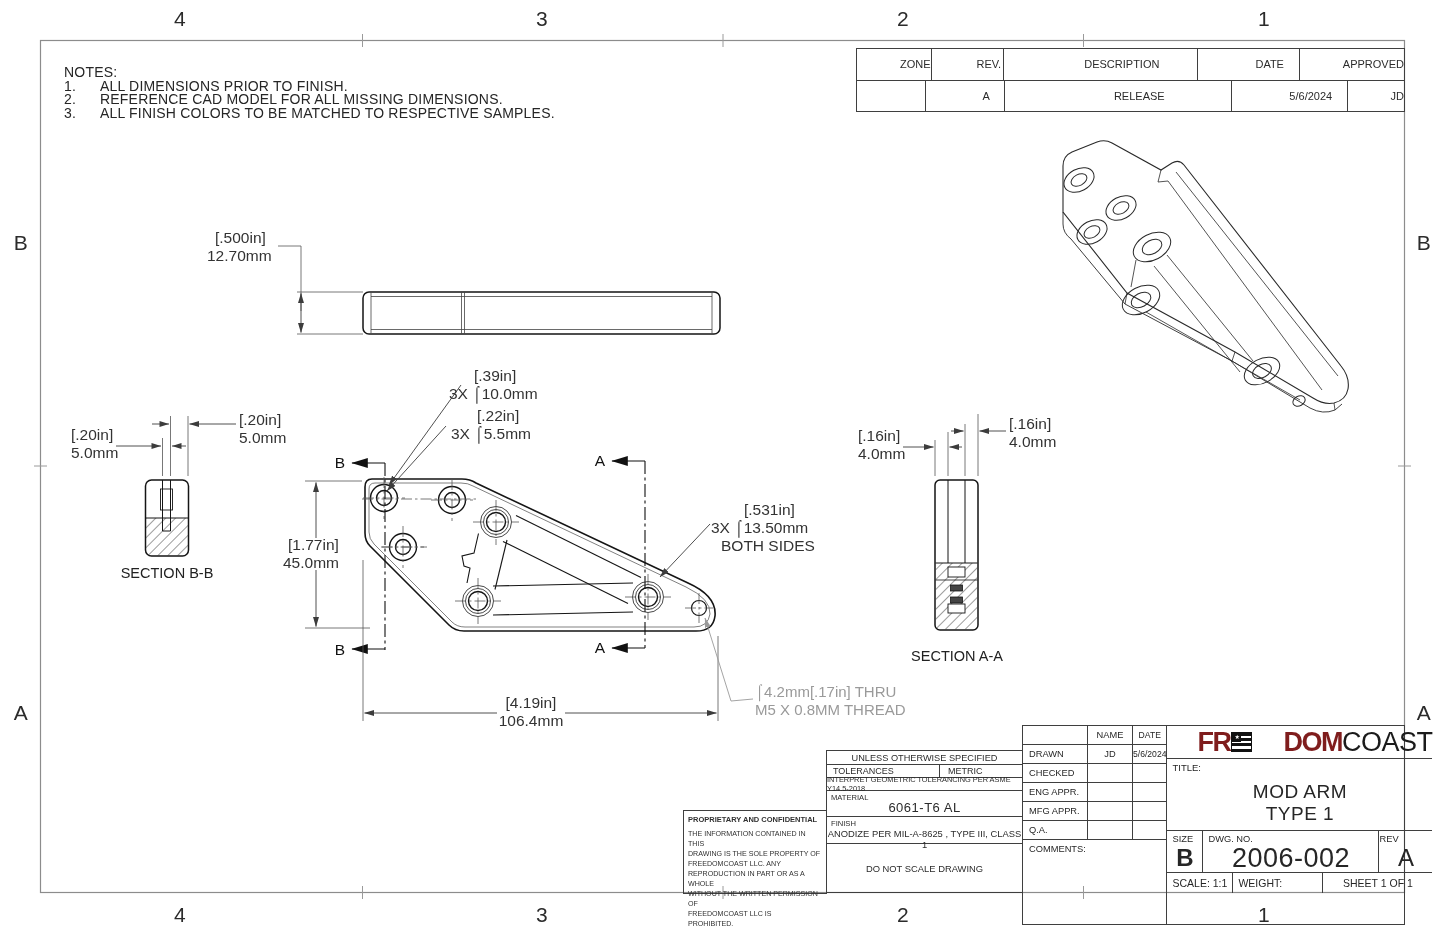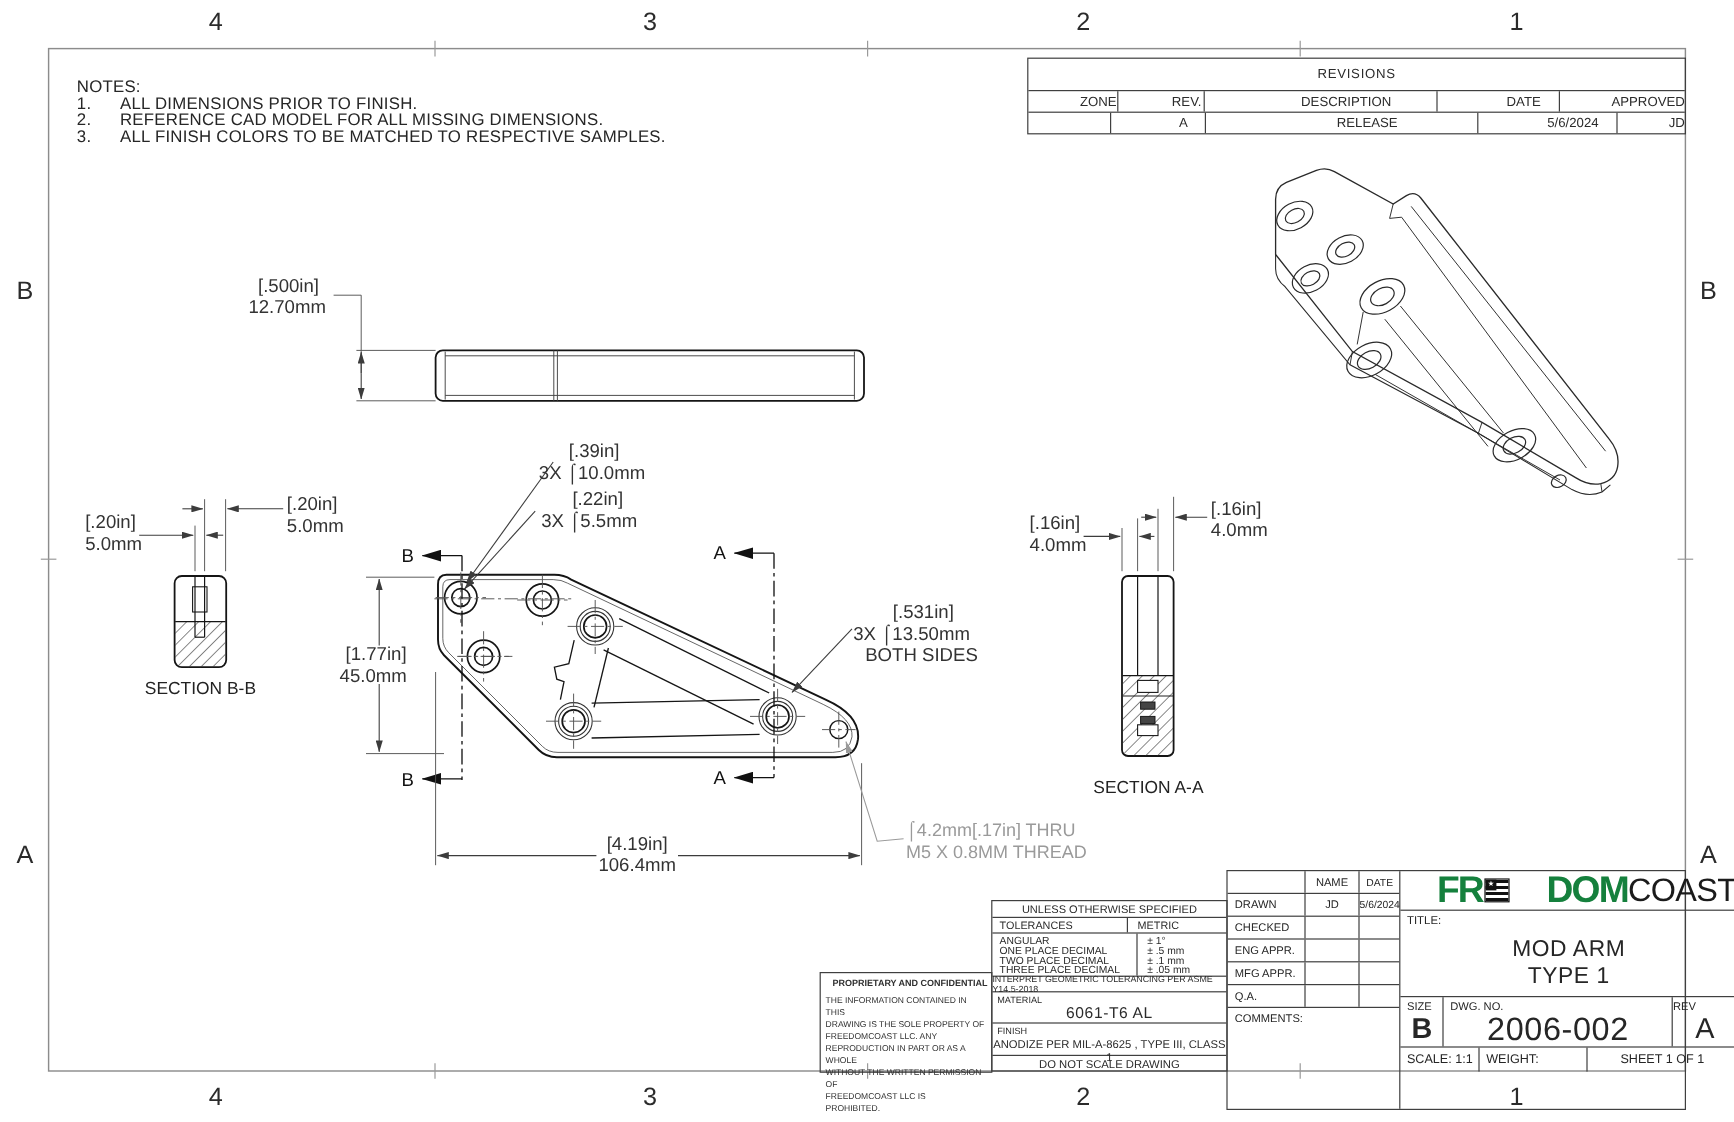--- a/index.html
+++ b/index.html
@@ -34,34 +34,34 @@
   .tol-int{height:12px;border-bottom:1px solid #3f3f3f;display:flex;align-items:center;justify-content:center;font-size:7.4px;}
   .tol-mat{height:25px;border-bottom:1px solid #3f3f3f;position:relative;}
   .tol-fin{height:26px;border-bottom:1px solid #3f3f3f;position:relative;}
   .tol-lbl{position:absolute;left:4px;top:2px;font-size:7.6px;}
   .tol-val-m{text-align:center;padding-top:9px;font-size:13px;letter-spacing:.5px;}
   .tol-val-f{text-align:center;padding-top:11px;font-size:9.4px;}
   .tol-dns{flex:1;display:flex;align-items:center;justify-content:center;font-size:9.4px;}
   
   .prop{position:absolute;left:683px;top:810px;width:144px;height:84px;border:1px solid #3f3f3f;
         box-sizing:border-box;padding:4px 3px 0 4px;font-size:7.1px;line-height:1.42;color:#303030;}
-  .prop-h{font-weight:bold;text-align:right;font-size:7.5px;margin-bottom:3px;}
+  .prop-h{font-weight:bold;text-align:left;font-size:7.5px;margin-bottom:3px;}
   .prop-b{white-space:pre-line;}
   
   .tb{position:absolute;left:1022px;top:725px;width:383px;height:200px;border:1px solid #3f3f3f;
       box-sizing:border-box;display:flex;color:#262626;}
   .tb-left{width:145px;border-right:1px solid #3f3f3f;box-sizing:border-box;display:flex;flex-direction:column;font-size:9.3px;}
   .tb-lrow{display:flex;height:19px;border-bottom:1px solid #3f3f3f;box-sizing:border-box;flex:none;}
   .tb-lrow .c1{width:65px;border-right:1px solid #3f3f3f;box-sizing:border-box;display:flex;align-items:center;padding-left:6px;}
   .tb-lrow .c2{width:45px;border-right:1px solid #3f3f3f;box-sizing:border-box;display:flex;align-items:center;justify-content:center;}
   .tb-lrow .c3{flex:1;display:flex;align-items:center;justify-content:center;font-size:8.6px;}
   .tb-comments{flex:1;padding:4px 6px;}
   .tb-right{flex:1;display:flex;flex-direction:column;}
   .tb-logo{height:33px;border-bottom:1px solid #3f3f3f;box-sizing:border-box;display:flex;align-items:center;justify-content:center;}
-  .lg-b{font-weight:800;font-size:31px;letter-spacing:-1.5px;color:#15803d;margin-left:30px;}
+  .lg-b{font-weight:800;font-size:27px;letter-spacing:-1.5px;color:#7f1d1d;margin-left:30px;}
   .lg-t{font-weight:400;font-size:27px;letter-spacing:-.5px;color:#1b1b1b;}
   .lg-flag{display:inline-block;width:21px;height:20px;margin:0 1px;position:relative;
            background:repeating-linear-gradient(180deg,#111 0 2.6px,#fff 2.6px 5.2px);border:1px solid #111;box-sizing:border-box;}
   .lg-flag .canton{position:absolute;left:0;top:0;width:9px;height:9px;background:#111;}
   .lg-flag .star{position:absolute;left:2px;top:1px;color:#fff;font-size:6px;line-height:7px;}
   .tb-title{height:72px;border-bottom:1px solid #3f3f3f;box-sizing:border-box;position:relative;}
   .tb-title .lbl{position:absolute;left:5px;top:3px;font-size:9.5px;}
   .tb-title .t1{text-align:center;margin-top:22px;font-size:19px;letter-spacing:.5px;}
   .tb-title .t2{text-align:center;font-size:19px;letter-spacing:.5px;}
   .tb-mid{height:42px;border-bottom:1px solid #3f3f3f;box-sizing:border-box;display:flex;}
@@ -363,21 +363,20 @@
         <span class="num">2.</span>
         <span>REFERENCE CAD MODEL FOR ALL MISSING DIMENSIONS.</span>
       </div>
     <div class="row">
         <span class="num">3.</span>
         <span>ALL FINISH COLORS TO BE MATCHED TO RESPECTIVE SAMPLES.</span>
       </div>
   </div>
 
   <div class="rev">
-    <div class="rev-title">REVISIONS</div>
     <div class="rev-row hdr">
       <div class="rc1">ZONE</div>
       <div class="rc2">REV.</div>
       <div class="rc3">DESCRIPTION</div>
       <div class="rc4">DATE</div>
       <div class="rc5">APPROVED</div>
     </div>
     <div class="rev-row">
       <div class="rc1"></div>
       <div class="rc2">A</div>
@@ -385,34 +384,20 @@
       <div class="rc4">5/6/2024</div>
       <div class="rc5">JD</div>
     </div>
   </div>
 
   <div class="tol">
     <div class="tol-h">UNLESS OTHERWISE SPECIFIED</div>
     <div class="tol-cols">
       <div style="flex:1;border-right:1px solid #3f3f3f;padding-left:6px">TOLERANCES</div>
       <div style="width:74px;padding-left:8px">METRIC</div>
-    </div>
-    <div class="tol-body">
-      <div class="tleft">
-        <div>ANGULAR</div>
-        <div>ONE PLACE DECIMAL</div>
-        <div>TWO PLACE DECIMAL</div>
-        <div>THREE PLACE DECIMAL</div>
-      </div>
-      <div class="tright">
-        <div>± 1°</div>
-        <div>± .5 mm</div>
-        <div>± .1 mm</div>
-        <div>± .05 mm</div>
-      </div>
     </div>
     <div class="tol-int">INTERPRET GEOMETRIC TOLERANCING PER ASME Y14.5-2018</div>
     <div class="tol-mat">
       <div class="tol-lbl">MATERIAL</div>
       <div class="tol-val-m">6061-T6 AL</div>
     </div>
     <div class="tol-fin">
       <div class="tol-lbl">FINISH</div>
       <div class="tol-val-f">ANODIZE PER MIL-A-8625 , TYPE III, CLASS 1</div>
     </div>

